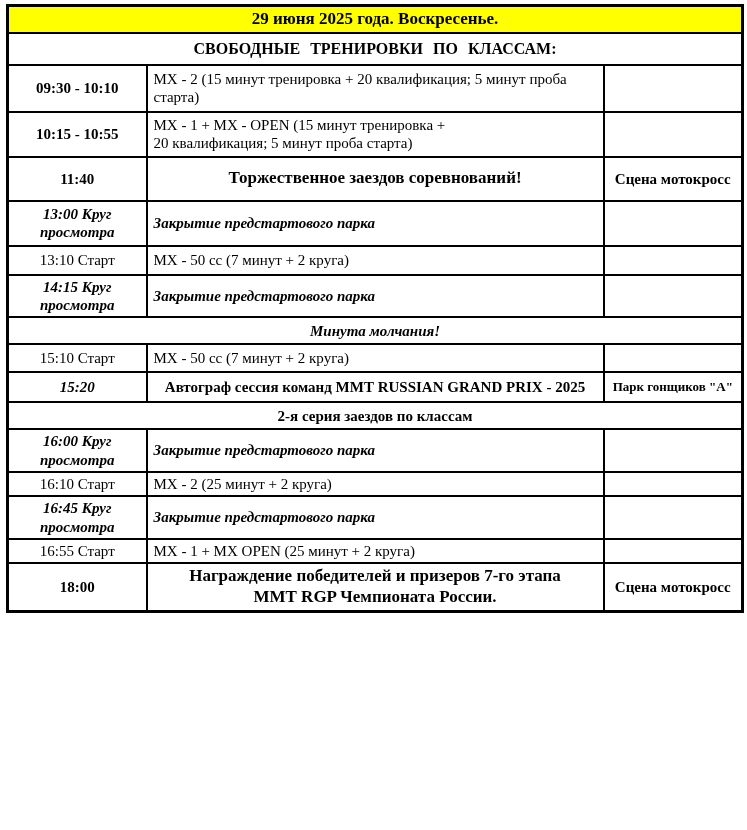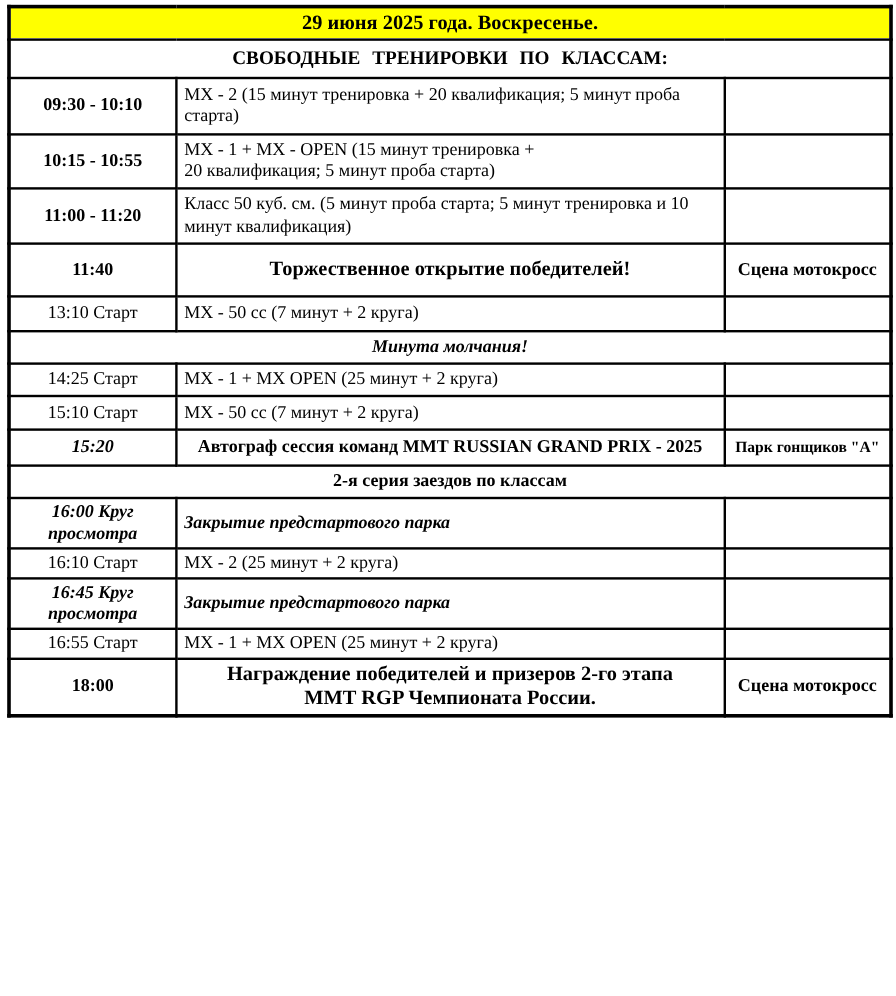--- a/index.html
+++ b/index.html
@@ -101,52 +101,54 @@
       <td class="n"></td>
     </tr>
 
     <tr style="height:45px">
       <td class="t b">10:15 - 10:55</td>
       <td class="d">МХ - 1 + МХ - OPEN (15 минут тренировка +
 20 квалификация; 5 минут проба старта)</td>
       <td class="n"></td>
     </tr>
 
-    <tr style="height:46px">
-      <td class="t b">11:00 - 11:20</td>
-      <td class="d">Класс 50 куб. см. (5 минут проба старта; 5 минут тренировка и 10 минут  квалификация)</td>
-      <td class="n"></td>
-    </tr>
 
     <tr style="height:44px">
       <td class="t b">11:40</td>
-      <td class="d dc dc-lg">Торжественное открытие победителей!</td>
+      <td class="d dc dc-lg">Торжественное заездов соревнований!</td>
       <td class="n">Сцена мотокросс</td>
     </tr>
 
 
+    <tr style="height:45px">
+      <td class="t bi">13:00 Круг
+просмотра</td>
+      <td class="d bi">Закрытие предстартового парка</td>
+      <td class="n"></td>
+    </tr>
 
     <tr style="height:29px">
       <td class="t">13:10 Старт</td>
       <td class="d">МХ - 50 сс  (7 минут + 2 круга)</td>
       <td class="n"></td>
     </tr>
 
 
 
+    <tr style="height:38px">
+      <td class="t bi">14:15 Круг
+просмотра</td>
+      <td class="d bi">Закрытие предстартового парка</td>
+      <td class="n"></td>
+    </tr>
 
     <tr class="r-minute" style="height:27px">
       <td colspan="3">Минута молчания!</td>
     </tr>
 
-    <tr style="height:27px">
-      <td class="t">14:25 Старт</td>
-      <td class="d">МХ - 1 + МХ OPEN (25 минут + 2 круга)</td>
-      <td class="n"></td>
-    </tr>
 
 
     <tr style="height:28px">
       <td class="t">15:10 Старт</td>
       <td class="d">МХ - 50 сс  (7 минут + 2 круга)</td>
       <td class="n"></td>
     </tr>
 
     <tr style="height:30px">
       <td class="t bi">15:20</td>
@@ -179,20 +181,20 @@
     </tr>
 
     <tr style="height:22px">
       <td class="t">16:55 Старт</td>
       <td class="d">МХ - 1 + МХ OPEN (25 минут + 2 круга)</td>
       <td class="n"></td>
     </tr>
 
     <tr style="height:45px">
       <td class="t b">18:00</td>
-      <td class="d dc dc-lg">Награждение победителей и призеров 2-го этапа
+      <td class="d dc dc-lg">Награждение победителей и призеров 7-го этапа
 ММТ RGP Чемпионата России.</td>
       <td class="n">Сцена мотокросс</td>
     </tr>
 
   </tbody>
     </table>
 </div>
 
 </body></html>

